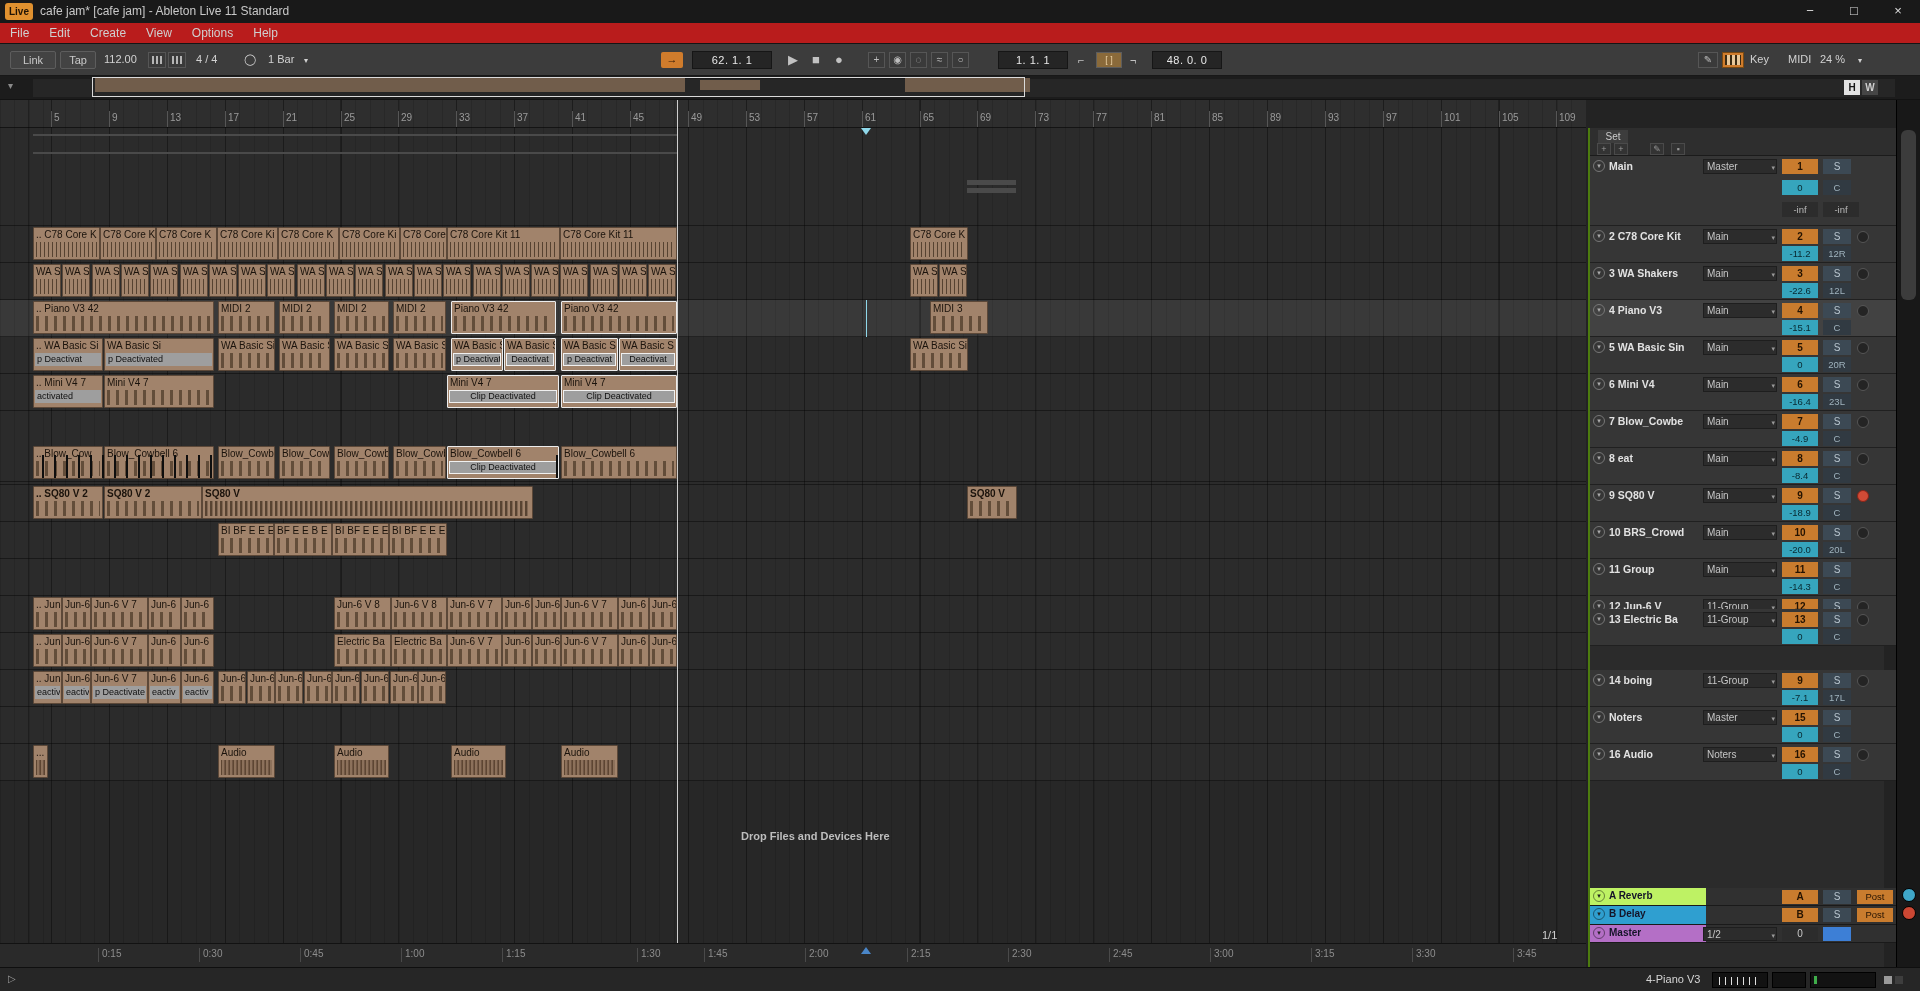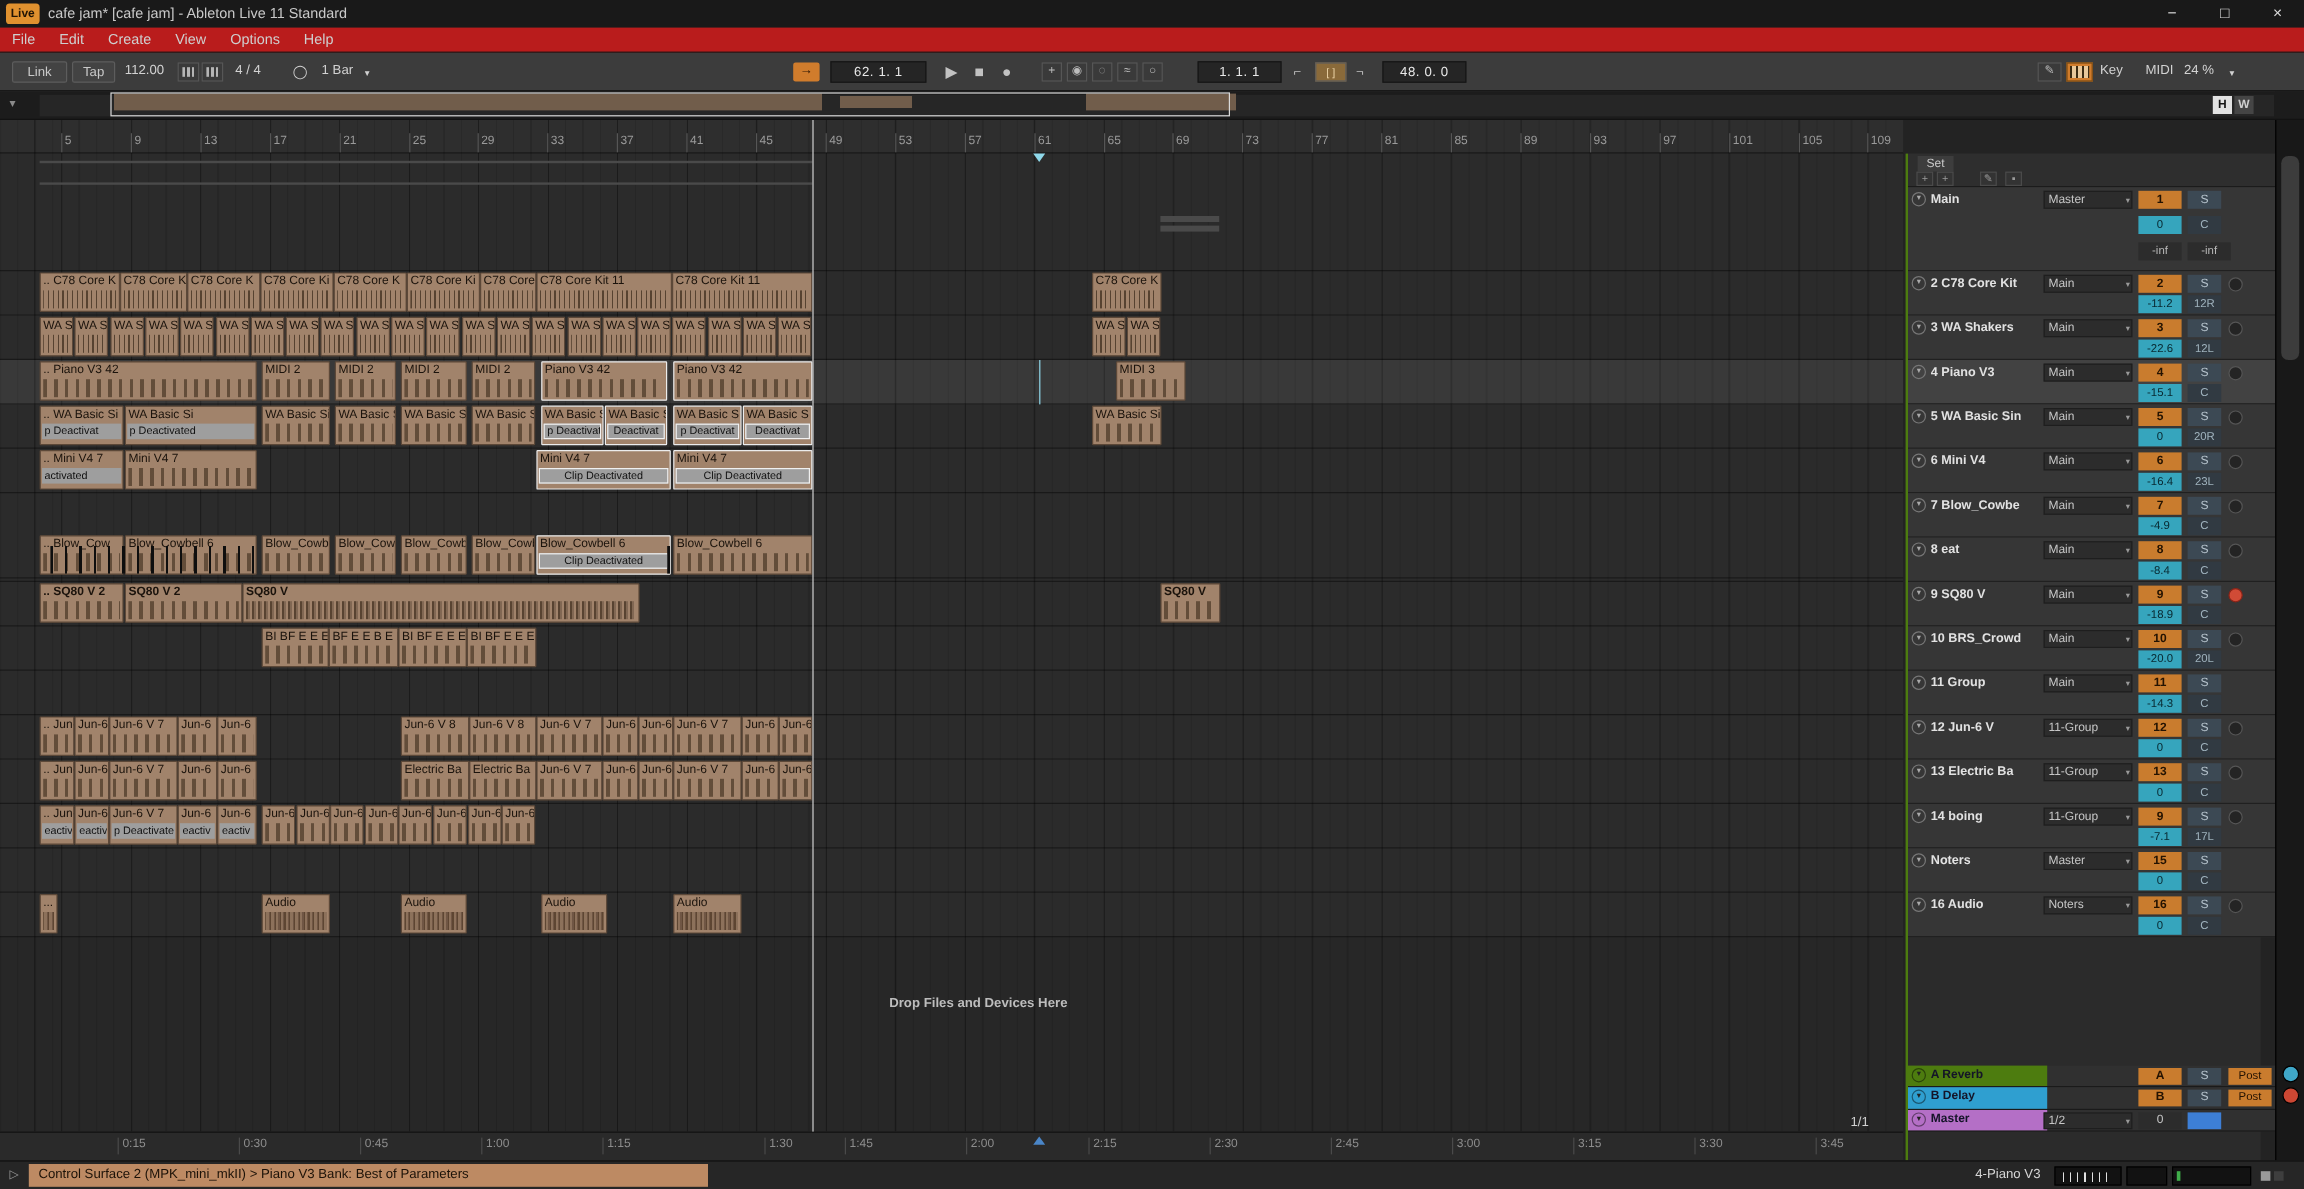--- a/index.html
+++ b/index.html
@@ -326,21 +326,21 @@
       <div class="mrow" style="top: 468px; height: 37px;">
         <div class="fold">▾</div>
         <div class="mname">12 Jun-6 V</div>
         <div class="mroute">11-Group<div class="rcaret">▾</div></div>
         <div class="mbox num">12</div>
         <div class="mbox solo">S</div>
         <div class="marm"></div>
         <div class="mbox vol">0</div>
         <div class="mbox pan">C</div>
       </div>
-      <div class="mrow" style="top: 505px; height: 37px;">
+      <div class="mrow" style="top: 481px; height: 37px;">
         <div class="fold">▾</div>
         <div class="mname">13 Electric Ba</div>
         <div class="mroute">11-Group<div class="rcaret">▾</div></div>
         <div class="mbox num">13</div>
         <div class="mbox solo">S</div>
         <div class="marm"></div>
         <div class="mbox vol">0</div>
         <div class="mbox pan">C</div>
       </div>
       <div class="mrow" style="top: 542px; height: 37px;">
@@ -366,21 +366,21 @@
         <div class="fold">▾</div>
         <div class="mname">16 Audio</div>
         <div class="mroute">Noters<div class="rcaret">▾</div></div>
         <div class="mbox num">16</div>
         <div class="mbox solo">S</div>
         <div class="marm"></div>
         <div class="mbox vol">0</div>
         <div class="mbox pan">C</div>
       </div>
       <div class="rrow" style="top: 760px; height: 18px;">
-        <div class="rname" style="background: #4d7c0f;">
+        <div class="rname" style="background: #bef264;">
           <div class="fold rfold">▾</div>
           <div class="rlabel">A Reverb</div>
         </div>
         <div class="mbox rnum">A</div>
         <div class="mbox rsolo">S</div>
         <div class="mbox post">Post</div>
       </div>
       <div class="rrow" style="top: 778px; height: 19px;">
         <div class="rname" style="background: rgb(47, 159, 208);">
           <div class="fold rfold">▾</div>
@@ -403,21 +403,20 @@
 
   <div id="rstrip">
     <div id="striphb">≡</div>
     <div id="vthumb"></div>
     <div class="stripdot" id="dot1"></div>
     <div class="stripdot" id="dot2"></div>
   </div>
 
   <div id="statusbar">
     <div id="sbexp">▷</div>
-    <div id="sbmsg">Control Surface 2 (MPK_mini_mkII) &gt; Piano V3 Bank: Best of Parameters</div>
     <div id="sbdev">4-Piano V3</div>
     <div class="meter" id="m1"></div>
     <div class="meter" id="m2"></div>
     <div class="meter" id="m3"></div>
     <div id="g1"></div>
     <div class="inddot" id="ind1"></div>
     <div class="inddot" id="ind2"></div>
   </div>
 
 <div class="rlab" style="left: 51px;">5</div>

